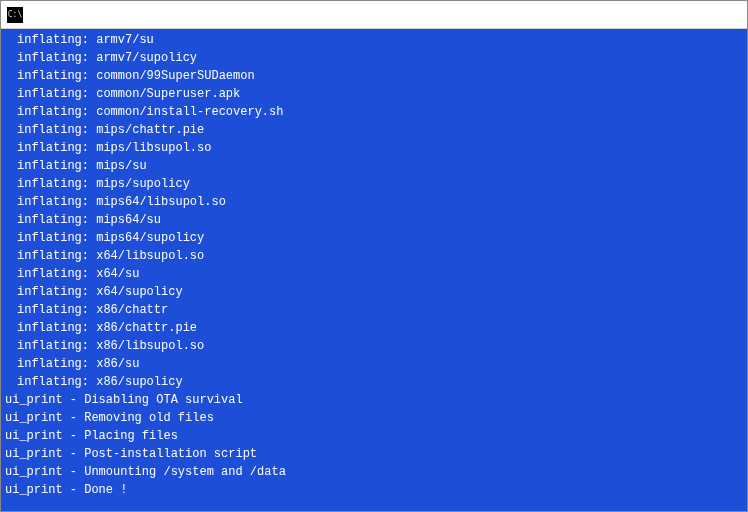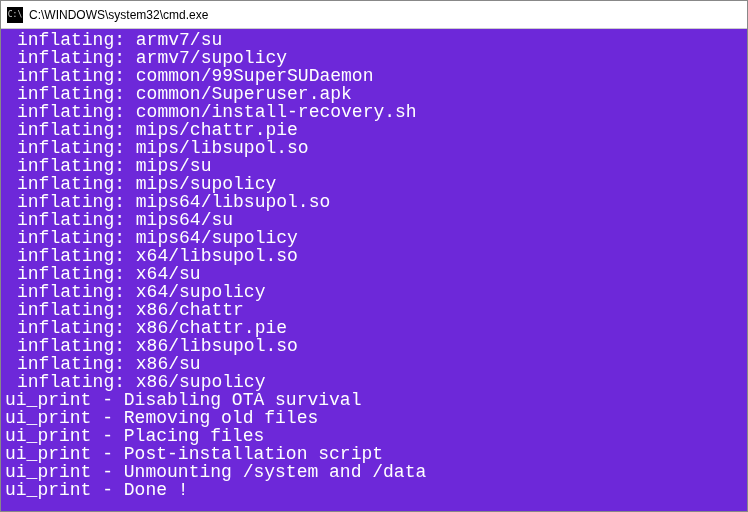--- a/index.html
+++ b/index.html
@@ -43,40 +43,39 @@
       font-size: 8px;
       font-family: monospace;
       line-height: 1;
     }
     .titlebar-text {
       font-size: 12px;
       color: #000;
     }
     .terminal {
       flex: 1;
-      background: #6d28d9;
+      background: #1d4ed8;
       color: #fff;
       font-family: Consolas, "Courier New", monospace;
-      font-size: 18px;
+      font-size: 12px;
       line-height: 18px;
       padding: 2px 0 2px 4px;
       overflow: hidden;
       white-space: pre;
     }
     .line {
       display: block;
     }
     .indent {
       padding-left: 12px;
     }
   </style>
 </head>
 <body>
 
 <div class="window">
   <div class="titlebar">
     <div class="titlebar-icon">
       <span class="titlebar-icon-inner">C:\</span>
     </div>
-    <span class="titlebar-text">C:\WINDOWS\system32\cmd.exe</span>
   </div>
   <div class="terminal" id="terminal"><span class="line indent">inflating: armv7/su</span><span class="line indent">inflating: armv7/supolicy</span><span class="line indent">inflating: common/99SuperSUDaemon</span><span class="line indent">inflating: common/Superuser.apk</span><span class="line indent">inflating: common/install-recovery.sh</span><span class="line indent">inflating: mips/chattr.pie</span><span class="line indent">inflating: mips/libsupol.so</span><span class="line indent">inflating: mips/su</span><span class="line indent">inflating: mips/supolicy</span><span class="line indent">inflating: mips64/libsupol.so</span><span class="line indent">inflating: mips64/su</span><span class="line indent">inflating: mips64/supolicy</span><span class="line indent">inflating: x64/libsupol.so</span><span class="line indent">inflating: x64/su</span><span class="line indent">inflating: x64/supolicy</span><span class="line indent">inflating: x86/chattr</span><span class="line indent">inflating: x86/chattr.pie</span><span class="line indent">inflating: x86/libsupol.so</span><span class="line indent">inflating: x86/su</span><span class="line indent">inflating: x86/supolicy</span><span class="line">ui_print - Disabling OTA survival</span><span class="line">ui_print - Removing old files</span><span class="line">ui_print - Placing files</span><span class="line">ui_print - Post-installation script</span><span class="line">ui_print - Unmounting /system and /data</span><span class="line">ui_print - Done !</span><span class="line"> </span></div>
 </div>
 
 </body></html>

